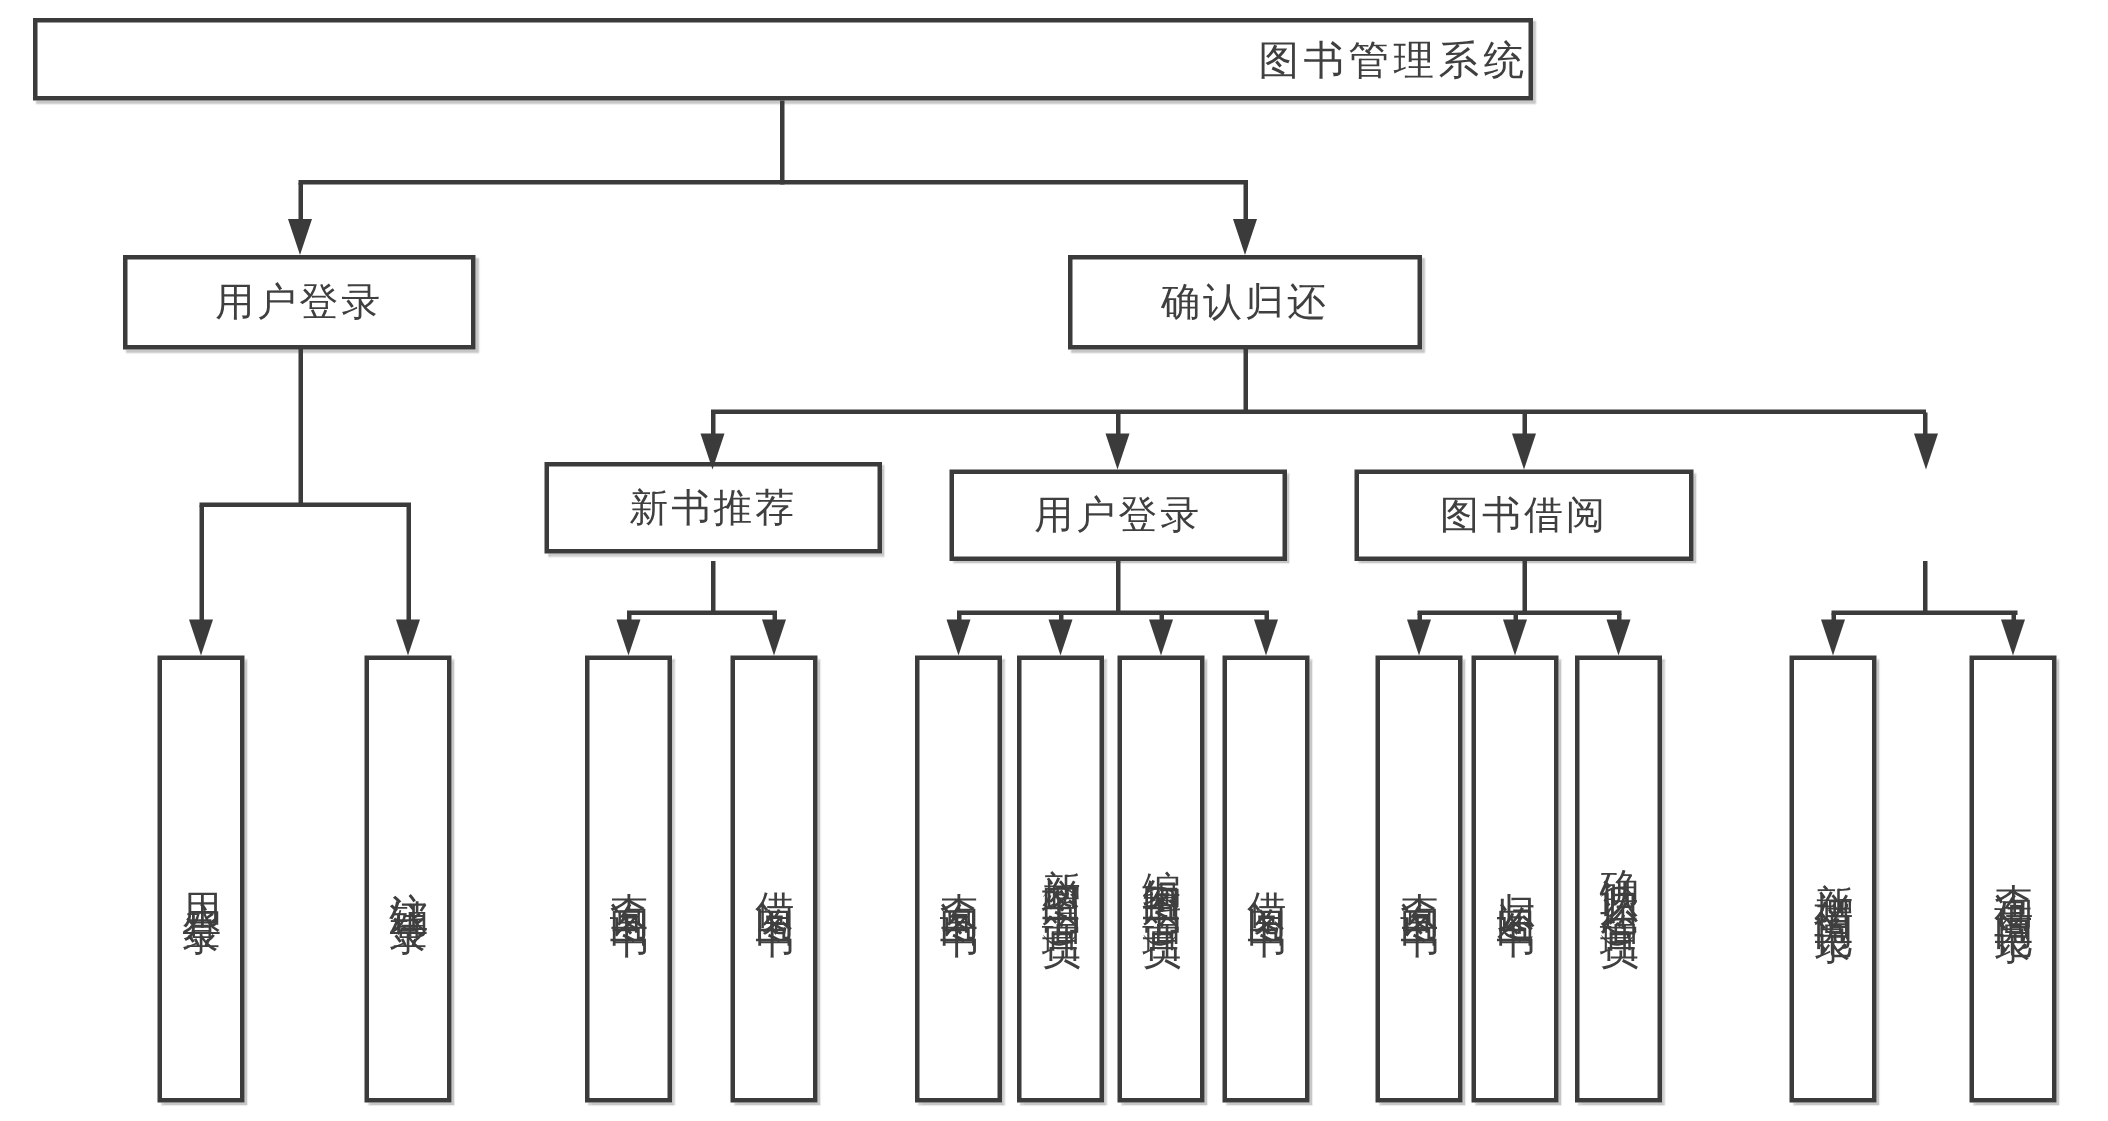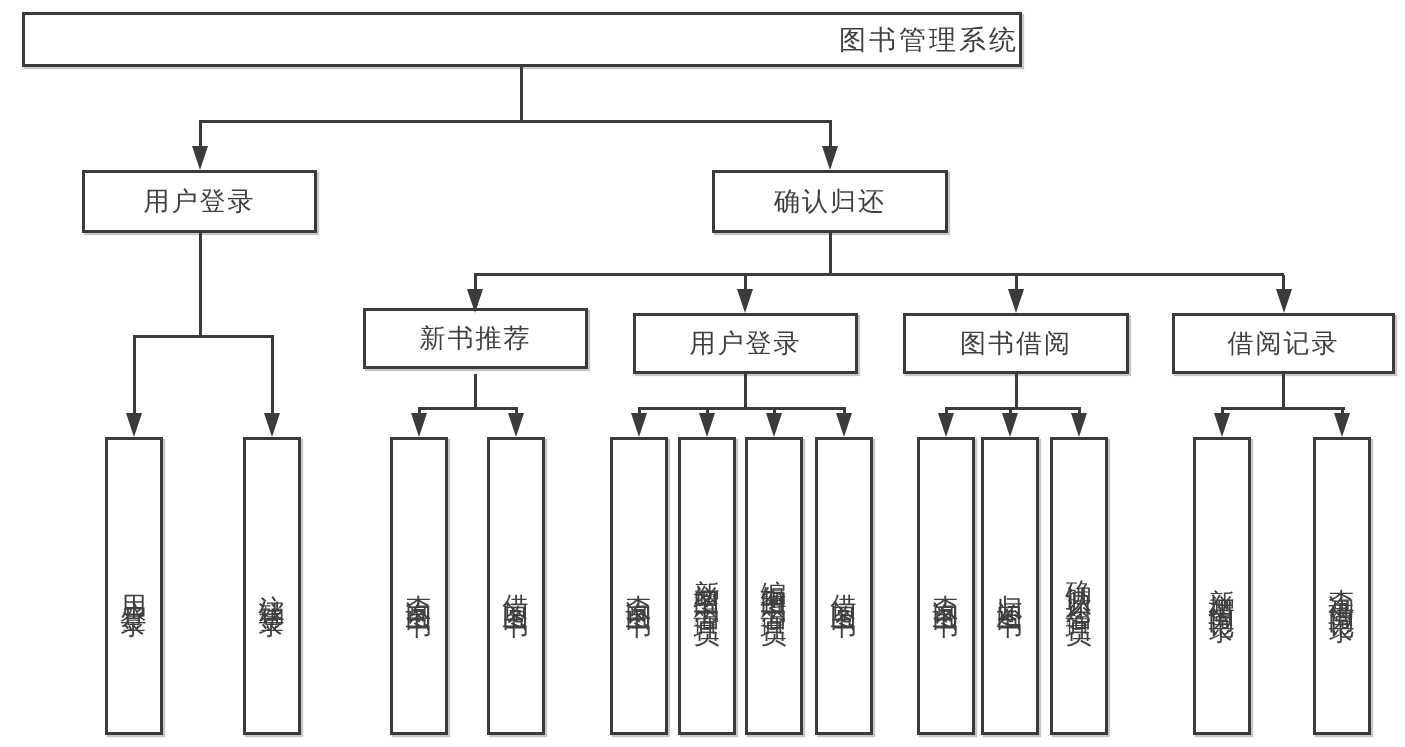--- a/index.html
+++ b/index.html
@@ -55,23 +55,20 @@
   </div>
 
   <div class="box h3box" style="left:633px; top:313px; width:225px; height:61px;">
     <span>用户登录</span>
   </div>
 
   <div class="box h3box" style="left:903px; top:313px; width:226px; height:61px;">
     <span>图书借阅</span>
   </div>
 
-  <div class="box h3box" style="left:1172px; top:313px; width:223px; height:61px;">
-    <span>借阅记录</span>
-  </div>
 
   <div class="box leaf" style="left:105px; top:437px; width:58px; height:298px;">
     <span>用户登录</span>
   </div>
   <div class="box leaf" style="left:243px; top:437px; width:58px; height:298px;">
     <span>注销登录</span>
   </div>
 
   <div class="box leaf" style="left:390px; top:437px; width:58px; height:298px;">
     <span>查询图书</span>

